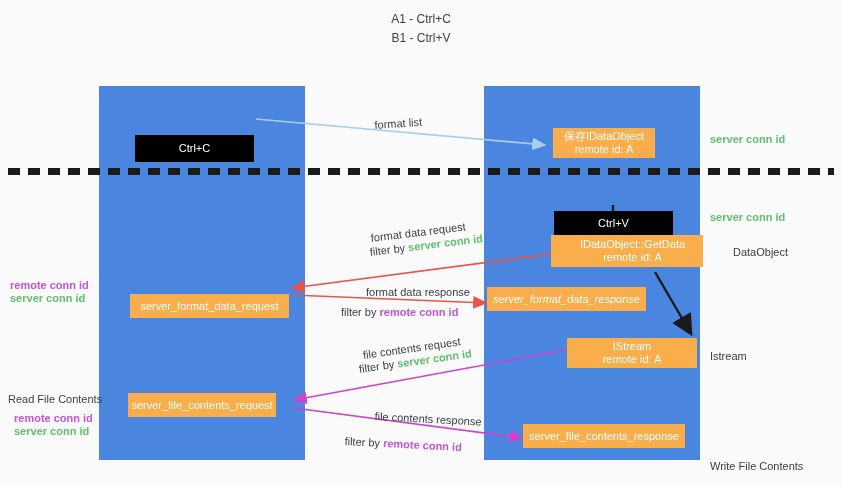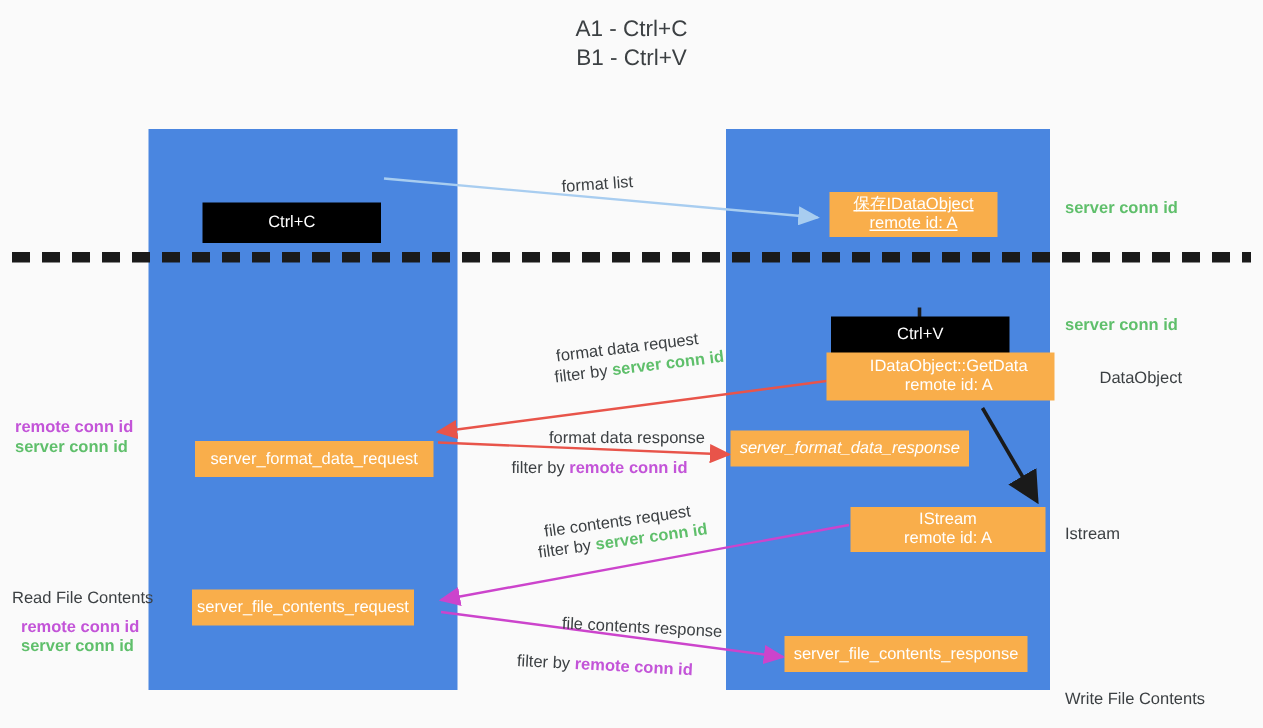--- a/index.html
+++ b/index.html
@@ -14,21 +14,21 @@
     background: #fafafa;
     font-family: "Liberation Sans", sans-serif;
     overflow: hidden;
   }
   .title {
     position: absolute;
     left: 0;
     top: 10px;
     width: 842px;
     text-align: center;
-    font-size: 15px;
+    font-size: 12px;
     color: #3c4043;
     line-height: 19px;
     white-space: pre;
   }
   .col-header {
     position: absolute;
     text-align: center;
     font-size: 12px;
     color: #3c4043;
     line-height: 14px;
@@ -136,21 +136,21 @@
 
     <line x1="566" y1="350" x2="294" y2="400" stroke="#cc44cc" stroke-width="1.6" marker-end="url(#ah-mag)"></line>
 
     <line x1="294" y1="408" x2="522" y2="438" stroke="#cc44cc" stroke-width="1.6" marker-end="url(#ah-mag)"></line>
   </svg>
 
   <div class="dash-sep"></div>
 
   <div class="box green" style="left:135px; top:104px; width:119px; height:27px;">Ctrl+C</div>
 
-  <div class="box orange" style="left:553px; top:128px; width:112px; height:30px;text-decoration:underline;"><div>保存IDataObject</div><div>remote id: A</div></div>
+  <div class="box orange" style="left:553px; top:128px; width:102px; height:30px;"><div>保存IDataObject</div><div>remote id: A</div></div>
 
   <div class="box green" style="left:554px; top:180px; width:119px; height:25px;">Ctrl+V</div>
 
   <div class="box orange" style="left:551px; top:235px; width:152px; height:32px;padding-left:11px;"><div>IDataObject::GetData</div><div>remote id: A</div></div>
 
   <div class="box orange" style="left:130px; top:277px; width:159px; height:24px;margin-top:17px;">server_format_data_request</div>
 
   <div class="box orange" style="left:487px; top:287px; width:159px; height:24px;font-style:italic;">server_format_data_response</div>
 
   <div class="box orange" style="left:567px; top:338px; width:130px; height:30px;"><div>IStream</div><div>remote id: A</div></div>

